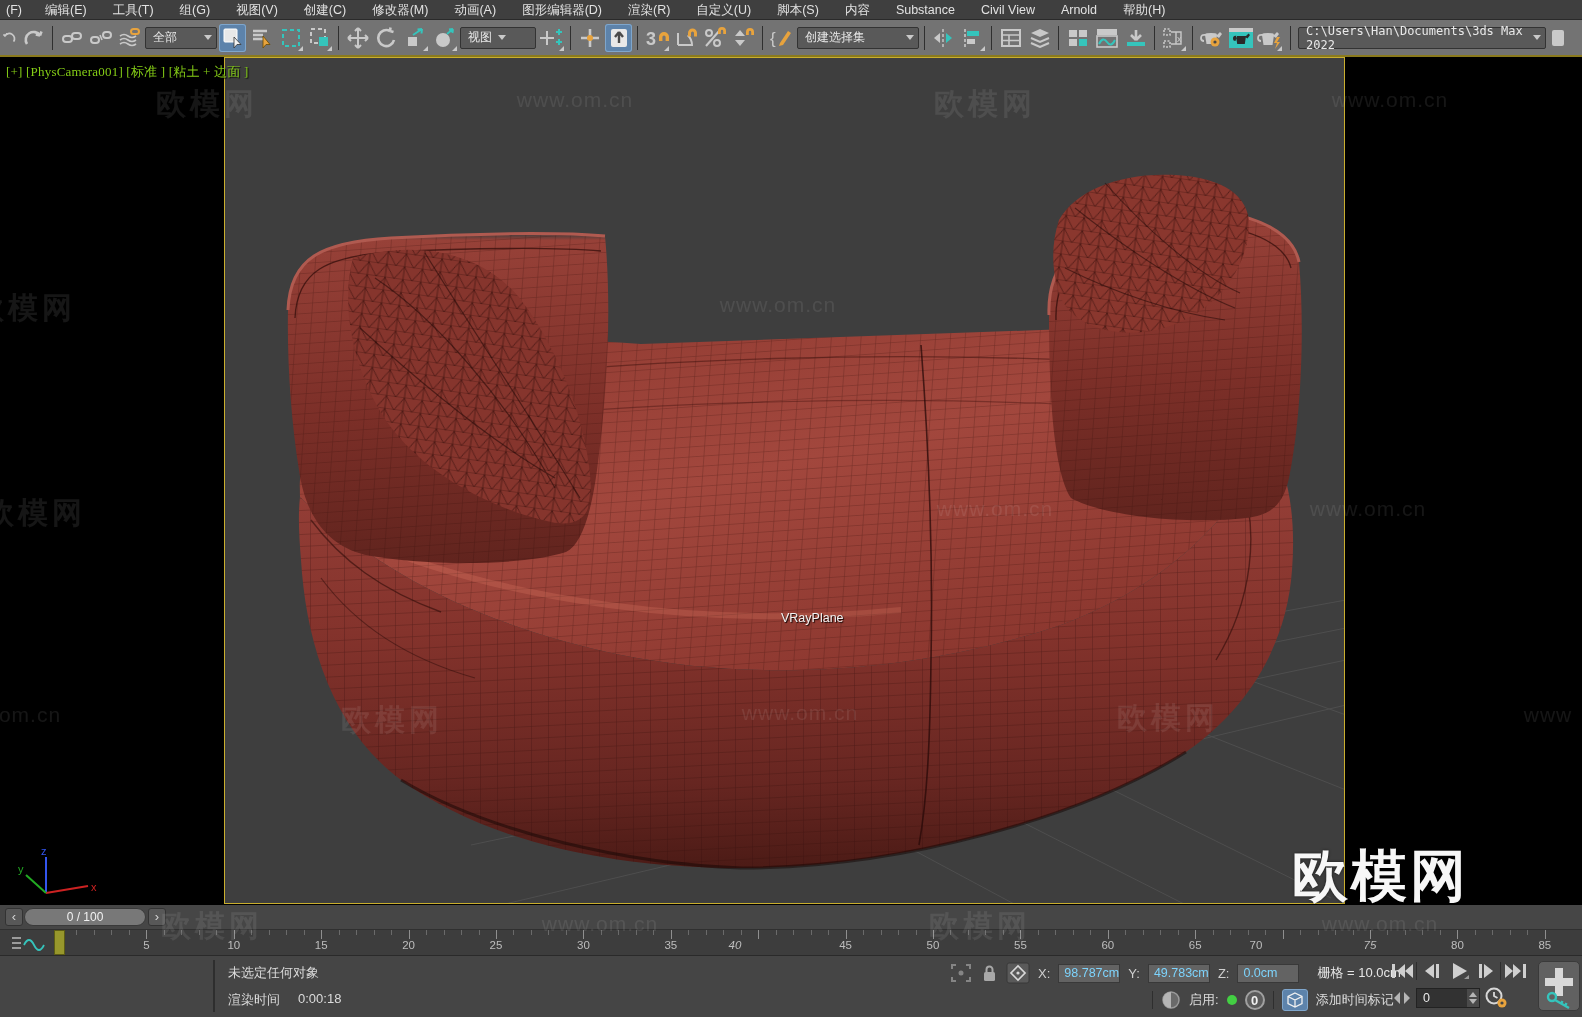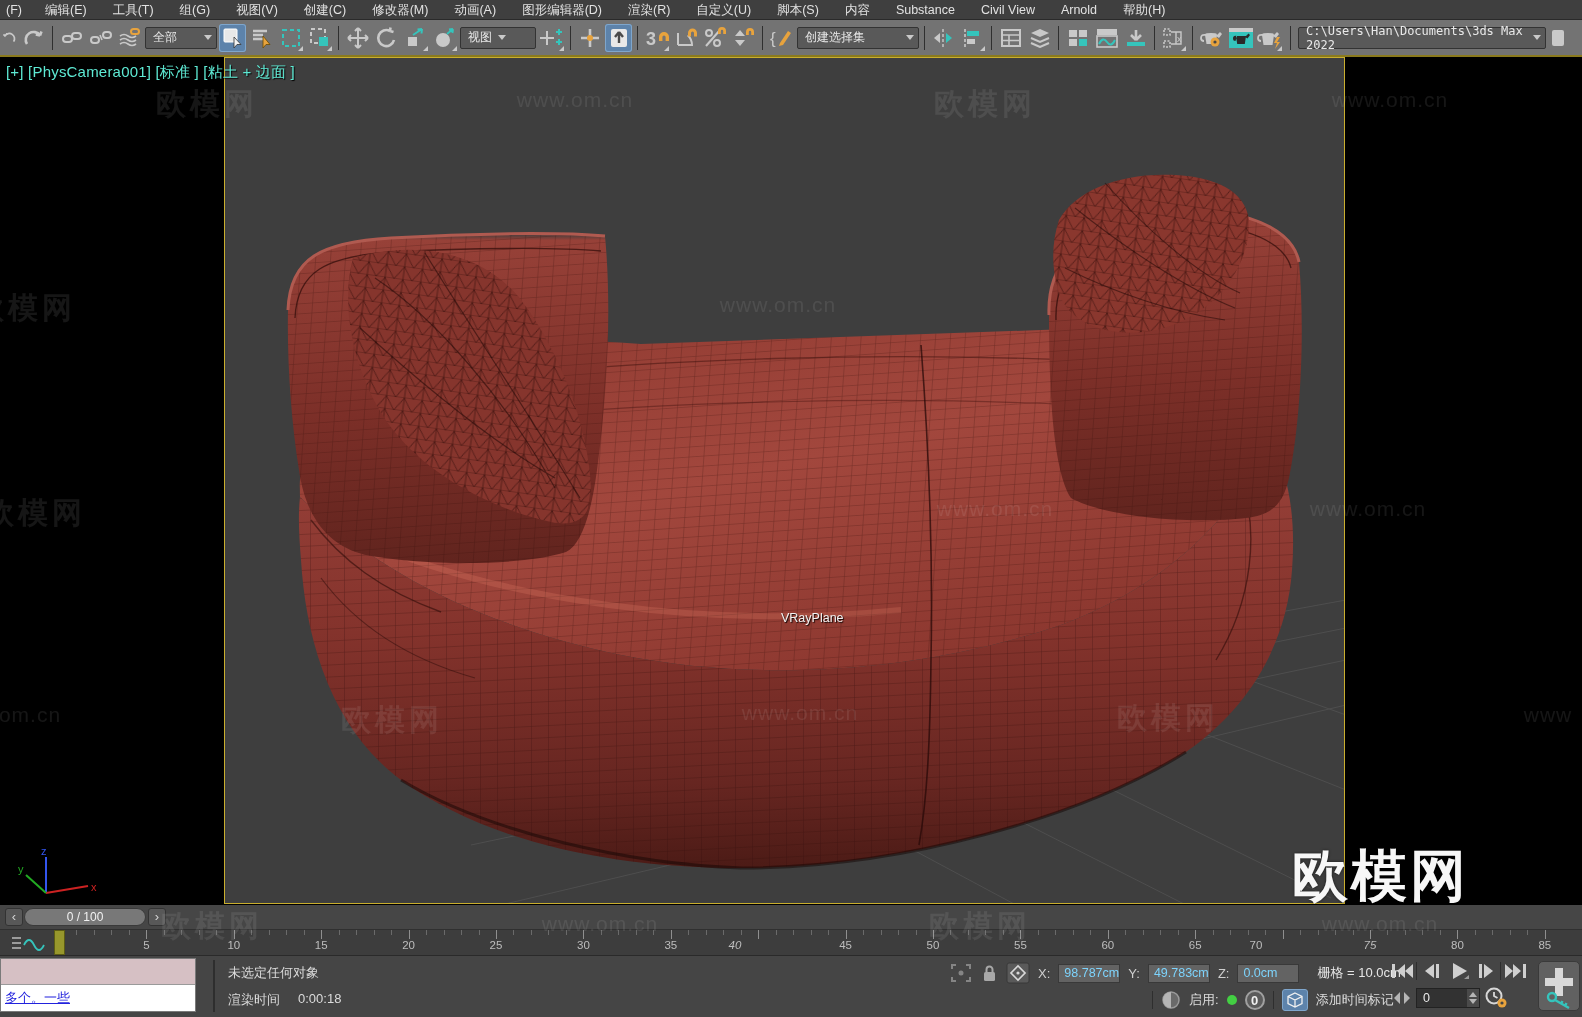--- a/index.html
+++ b/index.html
@@ -27,22 +27,22 @@
                     border-top:5px solid #c9c9c9; }
   .path-drop { font-family:"DejaVu Sans Mono", monospace; font-size:12px; width:248px; justify-content:space-between; }
   .flyout:after { content:""; position:absolute; right:1px; bottom:1px; width:0; height:0;
                   border-left:5px solid transparent; border-bottom:5px solid #c9c9c9; }
 
   
   #viewport { position:relative; height:848px; background:#000; }
   #camera-view { position:absolute; left:224px; top:0; width:1121px; height:847px;
                  background:#3e3e3e; border:1px solid #c9ae2e; }
   #scene { position:absolute; left:0; top:0; }
-  #vp-label { position:absolute; left:6px; top:6px; color:#5eead4; font-size:15px; letter-spacing:0.2px;
-              text-shadow:1px 1px 1px #000; white-space:nowrap; }
+  #vp-label { position:absolute; left:6px; top:6px; color:#84cc16; font-size:13px; letter-spacing:0.2px;
+              text-shadow:1px 1px 1px #000; white-space:nowrap;font-family:Liberation Serif, serif; }
   #vray-label { position:absolute; left:556px; top:553px; color:#f2f2f2; font-size:12.5px;
                 text-shadow:1px 1px 1px rgba(0,0,0,.9); }
   #axis-tripod { position:absolute; left:14px; top:786px; }
   .axis-x { fill:#cc2222; } .axis-y { fill:#22aa22; } .axis-z { fill:#3355ee; }
   #big-logo { position:absolute; left:1292px; top:782px; color:#f7f7f7; font-size:56px; font-weight:bold;
               letter-spacing:3px; text-shadow:0 0 3px rgba(0,0,0,.6); white-space:nowrap; }
 
   
   #watermark-layer { position:absolute; inset:0; pointer-events:none; z-index:40; }
   .wm { position:absolute; transform:translateX(-50%); color:rgba(255,255,255,0.085); white-space:nowrap; }
@@ -587,24 +587,20 @@
         <div class="tick-label" style="left: 1107.8px;">60</div>
         <div class="tick-label" style="left: 1195.2px;">65</div>
         <div class="tick-label" style="left: 1256px;">70</div>
         <div class="tick-label" style="left: 1370px; font-style: italic;">75</div>
         <div class="tick-label" style="left: 1457.4px;">80</div>
         <div class="tick-label" style="left: 1544.8px;">85</div>
       </div>
   </div>
 
   <div id="status-bar">
-    <div id="listener">
-      <div id="listener-pink"></div>
-      <div id="listener-white">多个。一些</div>
-    </div>
     <div id="status-sep"></div>
 
     <div id="prompt-line">未选定任何对象</div>
     <div id="render-time-line">
       <span>渲染时间</span>
       <span>0:00:18</span>
     </div>
 
     <div id="coord-cluster">
       <svg width="22" height="20" viewBox="0 0 22 20">

